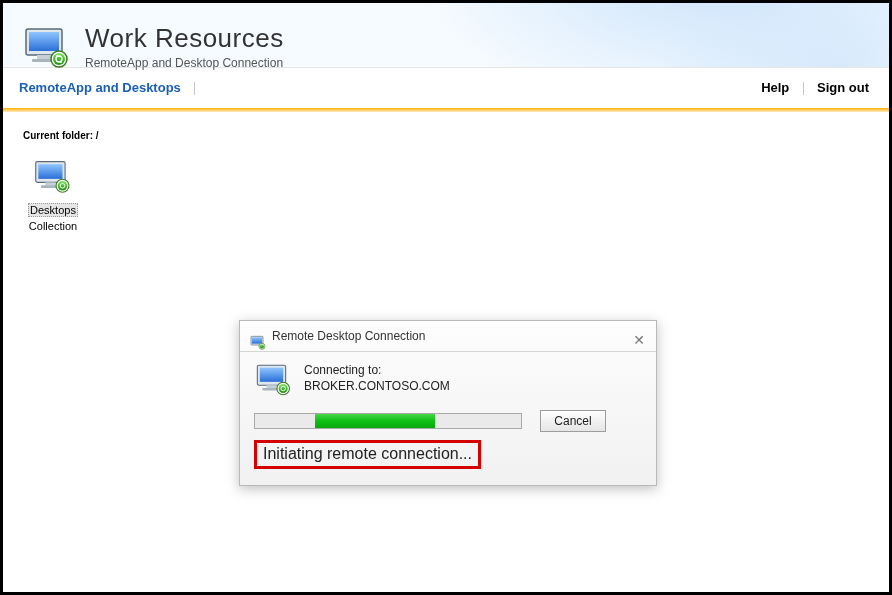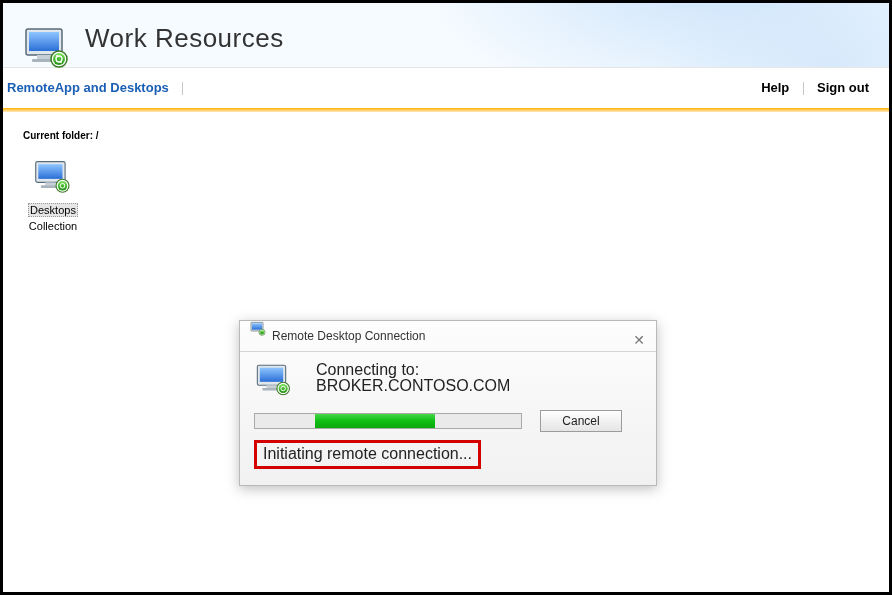--- a/index.html
+++ b/index.html
@@ -28,21 +28,21 @@
   .header-logo { position:absolute; left:20px; top:22px; }
   .header-text { position:absolute; left:82px; top:20px; }
   .header-title { font-size:26px; font-weight:300; color:#333; letter-spacing:.5px; }
   .header-sub   { font-size:12px; color:#555; margin-top:2px; }
 
   
   .navbar {
     position:relative;
     height:40px;
     line-height:40px;
-    padding:0 4px;
+    padding:0 16px;
   }
   .nav-left { display:inline-block; }
   .nav-link {
     color:#1a5fb4; font-weight:600; font-size:13px; cursor:pointer;
   }
   .nav-div { display:inline-block; width:1px; height:13px; background:#c7c7c7; margin:0 10px; vertical-align:middle; }
   .nav-right { position:absolute; right:20px; top:0; }
   .nav-action { color:#000; font-weight:600; font-size:13px; cursor:pointer; }
   .orange-bar {
     height:4px;
@@ -64,49 +64,49 @@
     left:236px; top:317px;
     width:418px;
     background:linear-gradient(to bottom,#fdfdfd,#f1f1f1);
     border:1px solid #b9b9b9;
     box-shadow:0 3px 12px rgba(0,0,0,.25);
   }
   .dlg-title {
     height:30px; line-height:30px;
     padding:0 10px;
     font-size:12px; color:#333;
-    display:flex; align-items:flex-start;
+    display:flex; align-items:flex-end;
   }
   .dlg-title svg { margin-right:6px; }
   .dlg-close {
     position:absolute; right:6px; top:4px;
     width:22px; height:22px;
     font-size:14px; color:#777; text-align:center; cursor:pointer;
     font-family:Arial,sans-serif;
   }
   .dlg-hr { height:1px; background:#d5d5d5; }
   .dlg-body { position:relative; padding:10px 14px 16px 14px; }
   .dlg-row1 { display:flex; align-items:flex-start; }
-  .dlg-text { margin-left:22px; font-size:16px; color:#222; line-height:16px; }
+  .dlg-text { margin-left:10px; font-size:12px; color:#222; line-height:16px; }
 
   .progress-row { margin-top:10px; display:flex; align-items:center; }
   .progress {
     width:268px; height:16px;
     border:1px solid #a9a9a9;
     background:#eaeaea;
     position:relative;
     overflow:hidden;
   }
   .progress-fill {
     position:absolute; top:0; bottom:0; left:60px; width:120px;
     background:linear-gradient(to bottom,#45d648,#0fbf13 50%,#0aa80d);
   }
   .cancel-btn {
     margin-left:18px;
-    width:82px; height:22px;
+    width:66px; height:22px;
     background:linear-gradient(to bottom,#fefefe,#e5e5e5);
     border:1px solid #9c9c9c;
     font-size:12px; color:#222; cursor:pointer;
   }
 
   .status-box {
     margin-top:8px;
     display:inline-block;
     min-width:188px;
     border:3px solid #d40000;
@@ -144,20 +144,21 @@
       <rect x="14" y="30" width="14" height="4" fill="#c7cfd6"></rect>
       <rect x="9" y="34" width="24" height="3" rx="1" fill="#a9b3bc"></rect>
       <circle cx="36" cy="34" r="8" fill="#fff" stroke="#3a7a22" stroke-width="1.5"></circle>
       <circle cx="36" cy="34" r="6" class="mon-green"></circle>
       <path d="M33 34 a3 3 0 1 0 6 0 M39 34 a3 3 0 1 0 -6 0" stroke="#fff" stroke-width="1.3" fill="none"></path>
       <path d="M35 31.5 l-1.6 -1.2 M37 36.5 l1.6 1.2" stroke="#fff" stroke-width="1.3"></path>
     </svg>
   </div>
   <div class="header-text">
     <div class="header-title">Work Resources</div>
+    <div class="header-sub">RemoteApp and Desktop Connection</div>
   </div>
 </div>
 
 <div class="navbar">
   <span class="nav-left">
     <span class="nav-link">RemoteApp and Desktops</span>
     <span class="nav-div"></span>
   </span>
   <span class="nav-right">
     <span class="nav-action">Help</span>

